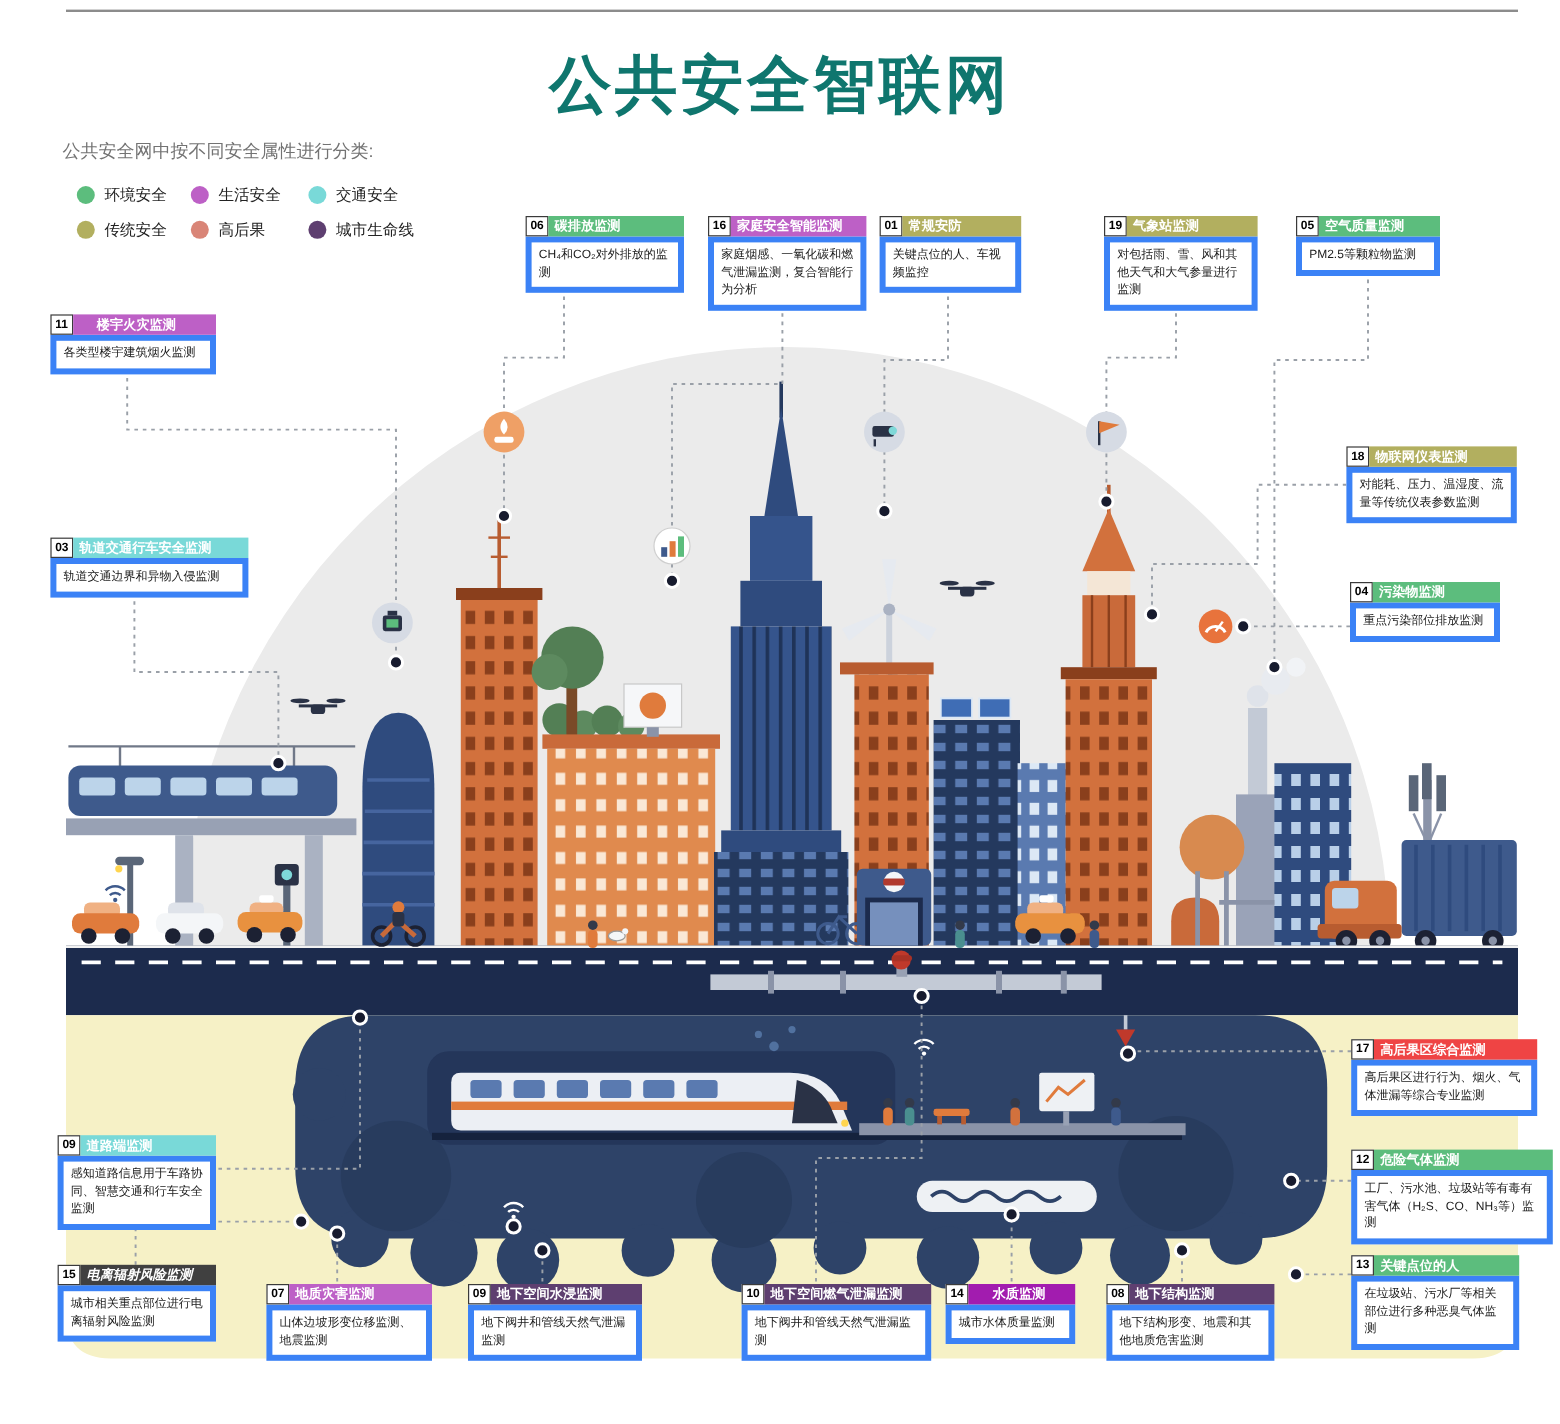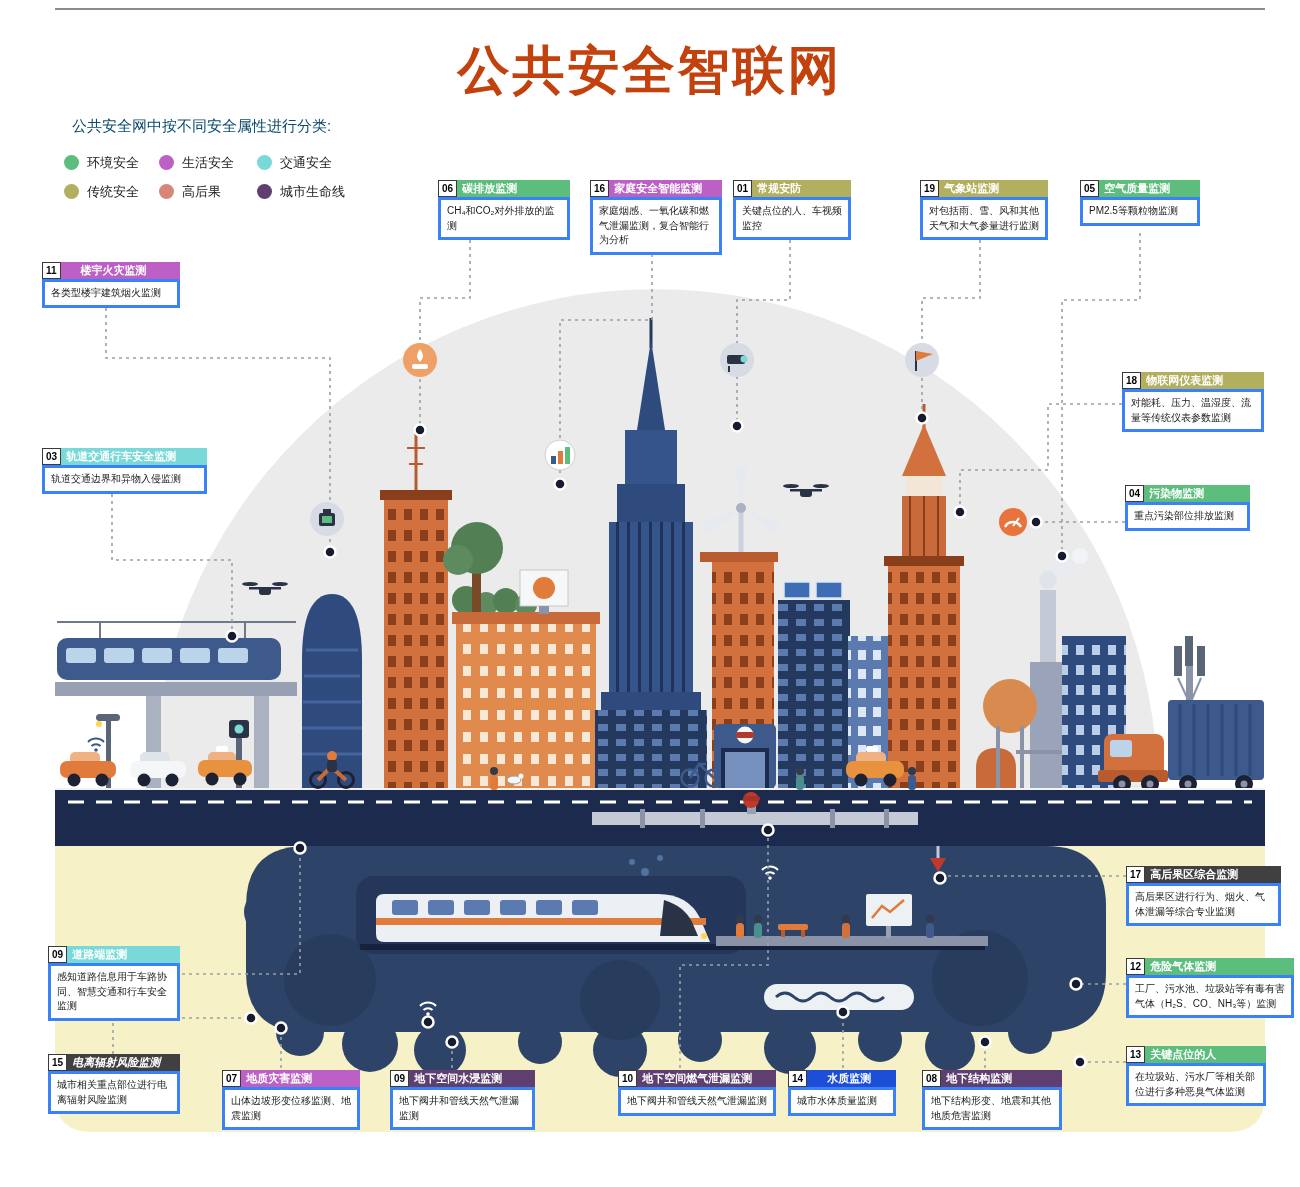--- a/index.html
+++ b/index.html
@@ -1,33 +1,33 @@
 <!DOCTYPE html>
 <html><head>
 <meta charset="utf-8">
 <style>
   html,body{margin:0;padding:0;background:#fff;}
   .stage{position:relative;width:1300px;height:1187px;background:#fff;overflow:hidden;
          font-family:"Liberation Sans","DejaVu Sans",sans-serif;}
   .top-rule{position:absolute;top:8px;left:55px;width:1210px;border-top:2px solid #8c8c8c;}
   .main-title{position:absolute;top:36px;left:0;width:100%;text-align:center;
-              font-size:52px;font-weight:bold;color:#c2410c;letter-spacing:3px;}
-  .subtitle{position:absolute;top:117px;left:72px;font-size:15px;color:#0c4a6e;}
+              font-size:52px;font-weight:bold;color:#0f766e;letter-spacing:3px;}
+  .subtitle{position:absolute;top:117px;left:52px;font-size:15px;color:#737373;}
   .legend{position:absolute;top:148px;left:64px;display:grid;
           grid-template-columns:95px 98px 120px;grid-auto-rows:29px;}
   .legend-item{display:flex;align-items:center;gap:8px;font-size:13px;color:#222;}
   .legend-dot{width:15px;height:15px;border-radius:50%;flex:0 0 auto;}
   .city{position:absolute;left:0;top:0;width:1300px;height:1187px;z-index:1;}
   .callout{position:absolute;z-index:5;}
   .co-head{display:flex;align-items:stretch;height:17px;}
   .co-num{background:#fff;border:1px solid #3a3a3a;color:#000;font-size:10px;font-weight:bold;
           padding:0 3px;display:flex;align-items:center;}
   .co-title{flex:1;color:#fff;font-size:11px;font-weight:bold;padding:0 5px;
             display:flex;align-items:center;white-space:nowrap;overflow:hidden;}
-  .co-body{background:#fff;border:3px solid #3b82f6;font-size:10px;line-height:1.45;
+  .co-body{background:#fff;border:5px solid #3b82f6;font-size:10px;line-height:1.45;
            color:#1a1a1a;padding:4px 6px;}
 </style>
 </head>
 <body>
 
 <div class="stage">
 
   <div class="top-rule"></div>
   <div class="main-title">公共安全智联网</div>
   <div class="subtitle">公共安全网中按不同安全属性进行分类:</div>
@@ -535,21 +535,21 @@
     <div class="co-head">
         <span class="co-num">04</span>
         <span class="co-title" style="background-color: rgb(92, 189, 125);">污染物监测</span>
       </div>
     <div class="co-body">重点污染部位排放监测</div>
   </div>
 
   <div class="callout" style="left:1126px;top:866px;width:155px">
     <div class="co-head">
         <span class="co-num">17</span>
-        <span class="co-title" style="background-color: #404040;">高后果区综合监测</span>
+        <span class="co-title" style="background-color: #ef4444;">高后果区综合监测</span>
       </div>
     <div class="co-body">高后果区进行行为、烟火、气体泄漏等综合专业监测</div>
   </div>
 
   <div class="callout" style="left:48px;top:946px;width:132px">
     <div class="co-head">
         <span class="co-num">09</span>
         <span class="co-title" style="background-color: rgb(121, 217, 216);">道路端监测</span>
       </div>
     <div class="co-body">感知道路信息用于车路协同、智慧交通和行车安全监测</div>
@@ -599,21 +599,21 @@
     <div class="co-head">
         <span class="co-num">10</span>
         <span class="co-title" style="background-color: rgb(94, 63, 112);">地下空间燃气泄漏监测</span>
       </div>
     <div class="co-body">地下阀井和管线天然气泄漏监测</div>
   </div>
 
   <div class="callout" style="left:788px;top:1070px;width:108px">
     <div class="co-head">
         <span class="co-num">14</span>
-        <span class="co-title" style="background-color: #1d4ed8; padding-left: 20px;">水质监测</span>
+        <span class="co-title" style="background-color: #a21caf; padding-left: 20px;">水质监测</span>
       </div>
     <div class="co-body">城市水体质量监测</div>
   </div>
 
   <div class="callout" style="left:922px;top:1070px;width:140px">
     <div class="co-head">
         <span class="co-num">08</span>
         <span class="co-title" style="background-color: rgb(94, 63, 112);">地下结构监测</span>
       </div>
     <div class="co-body">地下结构形变、地震和其他地质危害监测</div>

